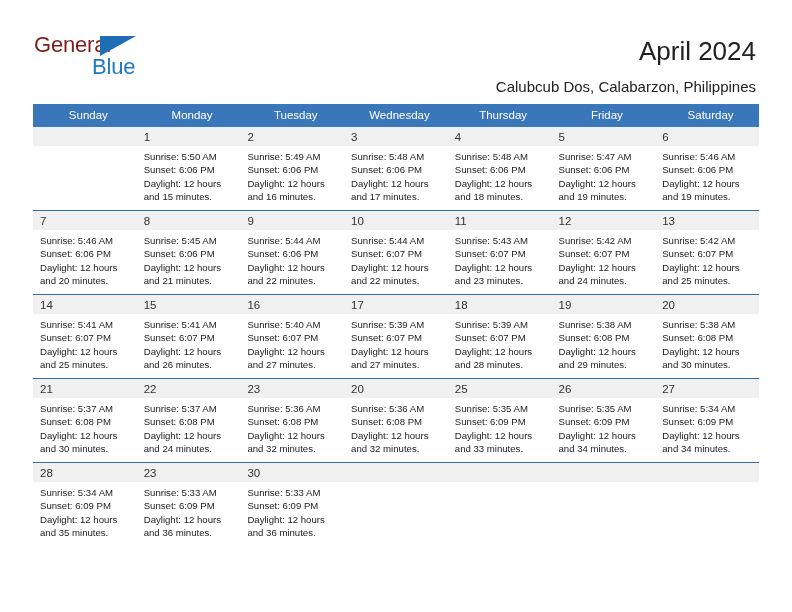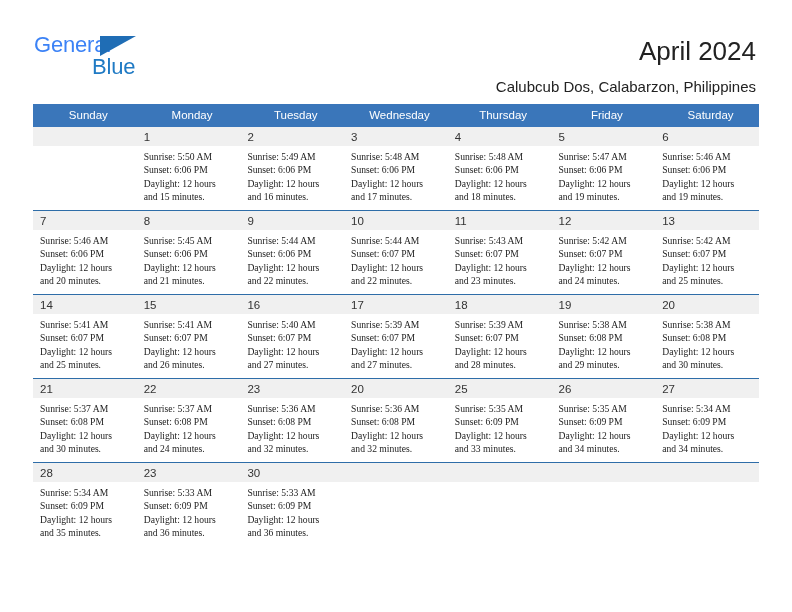--- a/index.html
+++ b/index.html
@@ -37,21 +37,21 @@
     height: 52px;
     line-height: 1;
     user-select: none;
   }
   .logo-general {
     position: absolute;
     left: 0;
     top: 0;
     font-size: 22px;
     letter-spacing: -0.2px;
-    color: #3b82f6;
+    color: #7f1d1d;
     font-family: "Liberation Sans", sans-serif;
   }
   .logo-triangle {
     position: absolute;
     left: 66px;
     top: 2px;
     width: 0;
     height: 0;
     border-left: 36px solid #1f6db5;
     border-bottom: 20px solid transparent;
@@ -134,21 +134,20 @@
     line-height: 16px;
   }
   .cell.empty .daynum-strip {
     background: #f0f0f0;
   }
   .cell-body {
     padding: 4px 6px 0 7px;
     font-size: 9.6px;
     line-height: 13.4px;
     color: #222222;
-    font-family: Liberation Serif, serif;
   }
   .cell-body div {
     white-space: nowrap;
   }
 </style>
 </head>
 <body>
 
 <div class="page">
 

